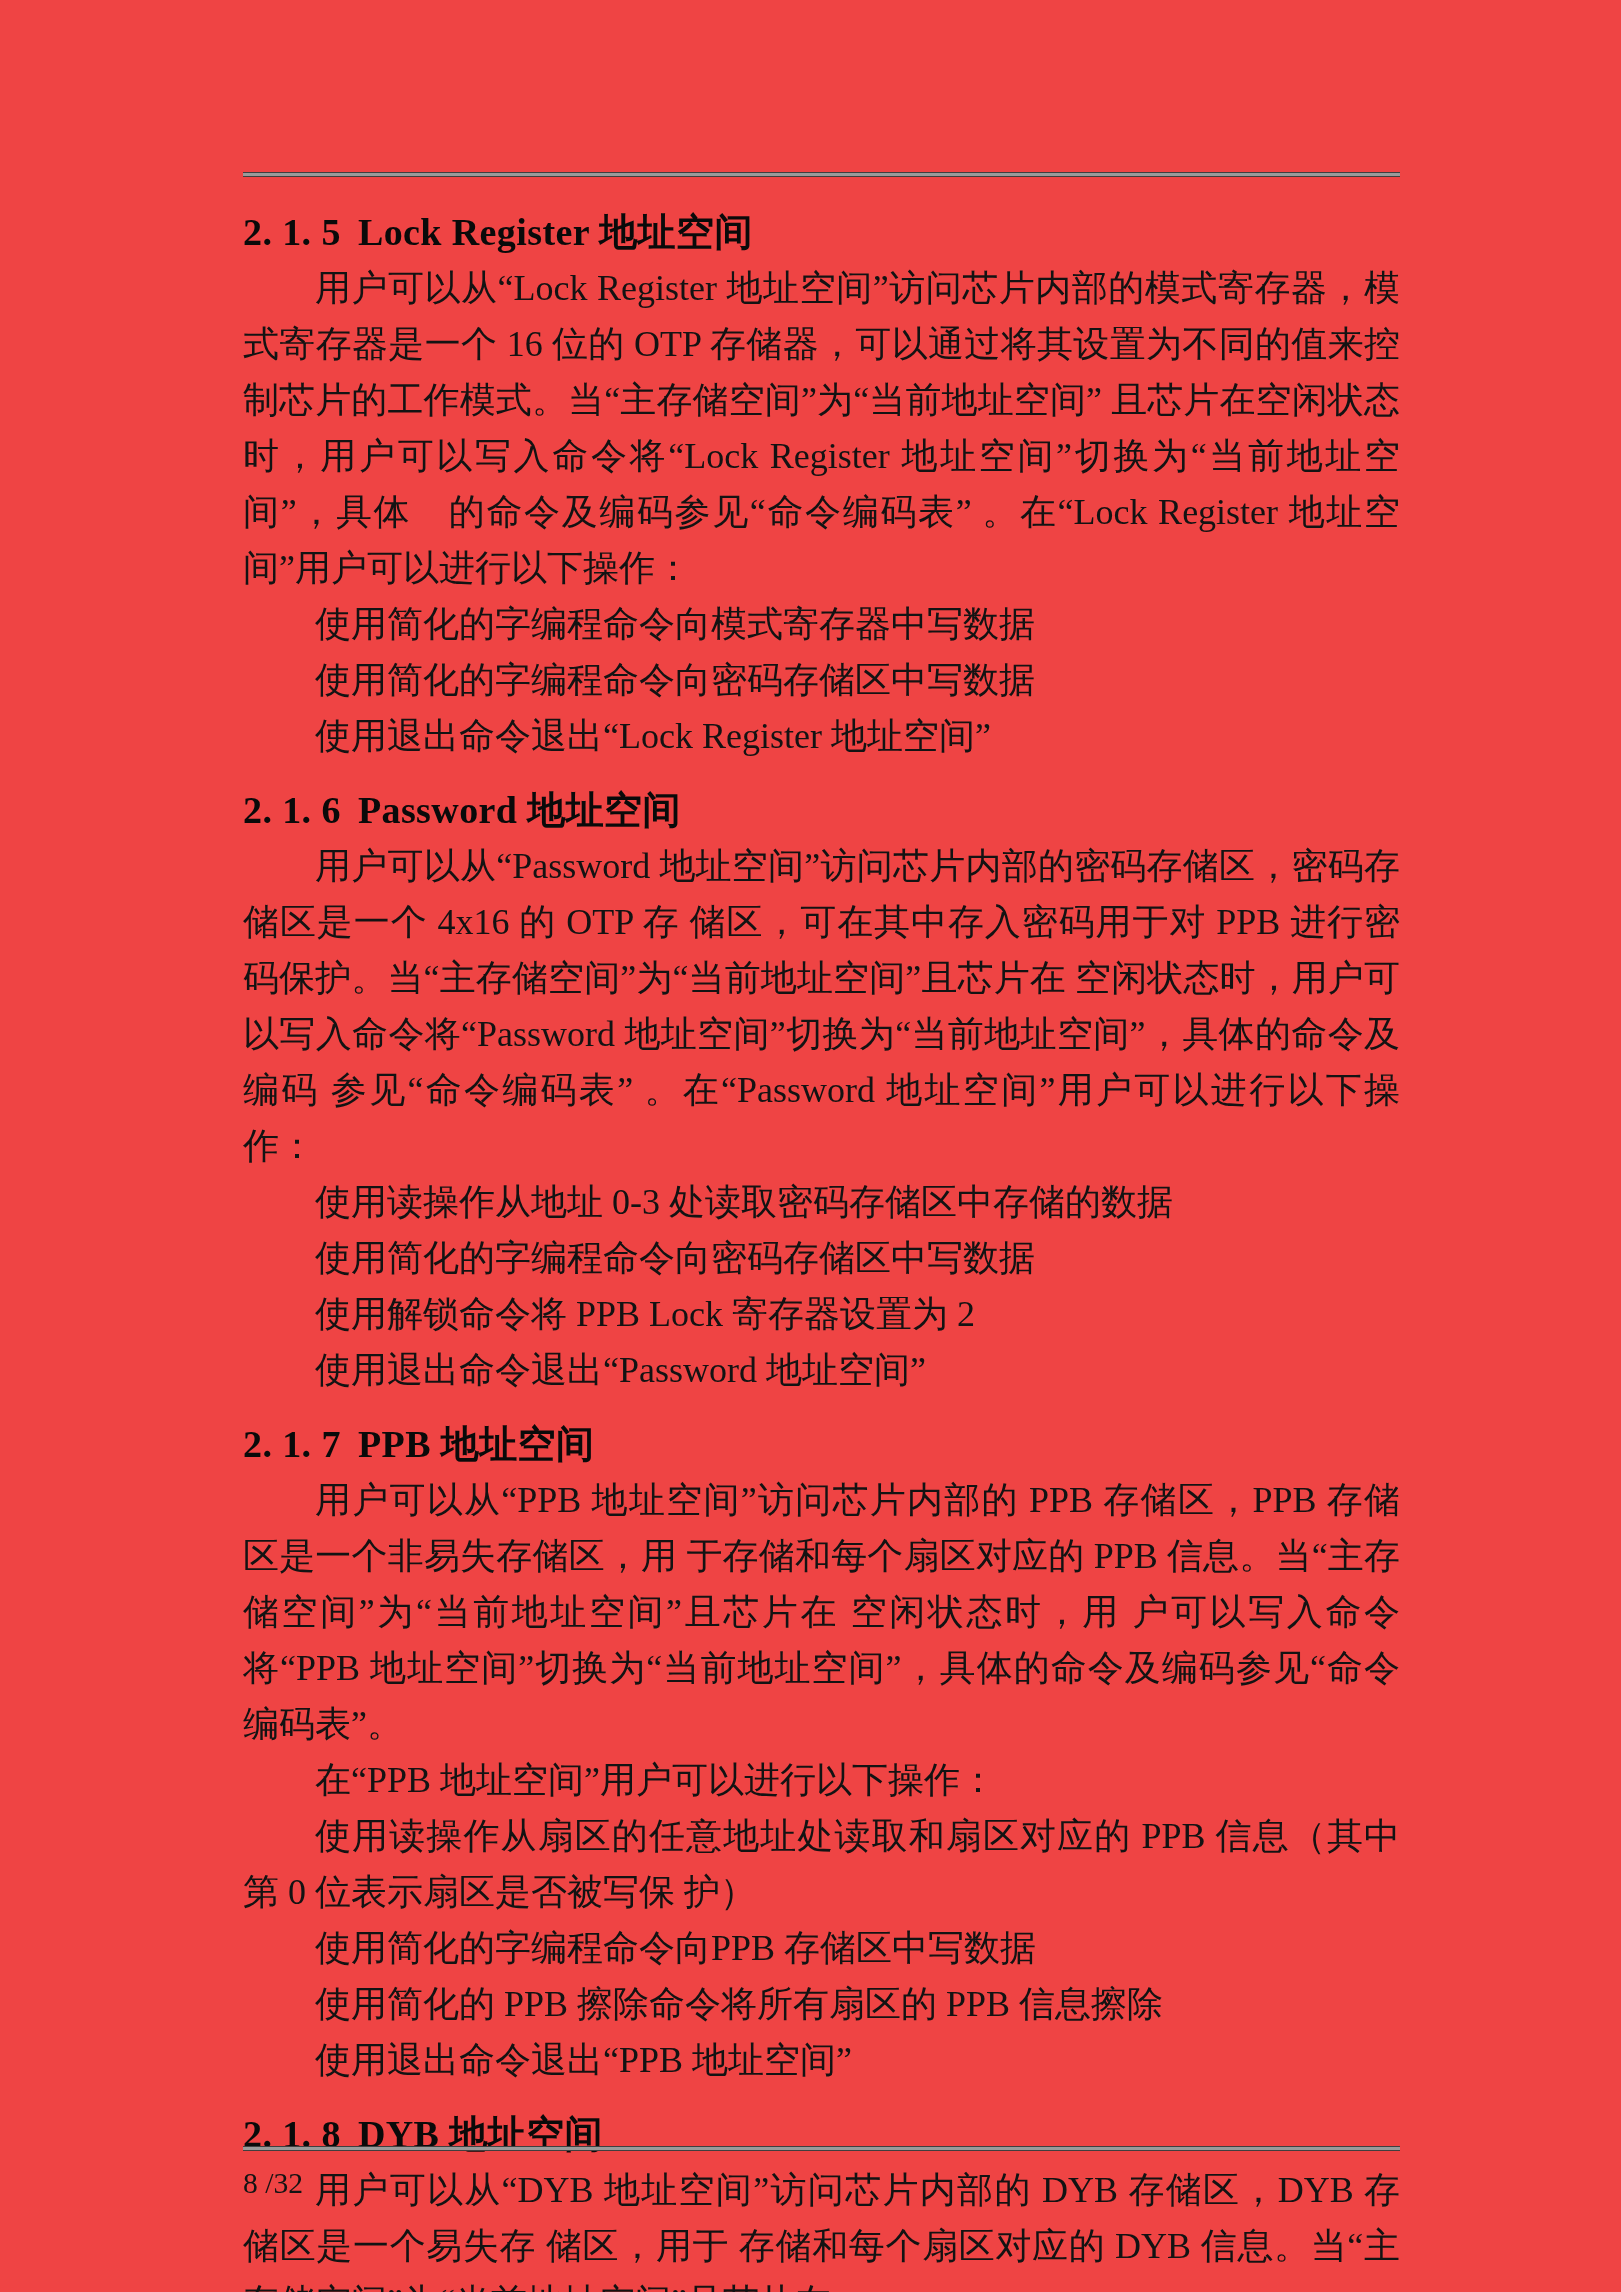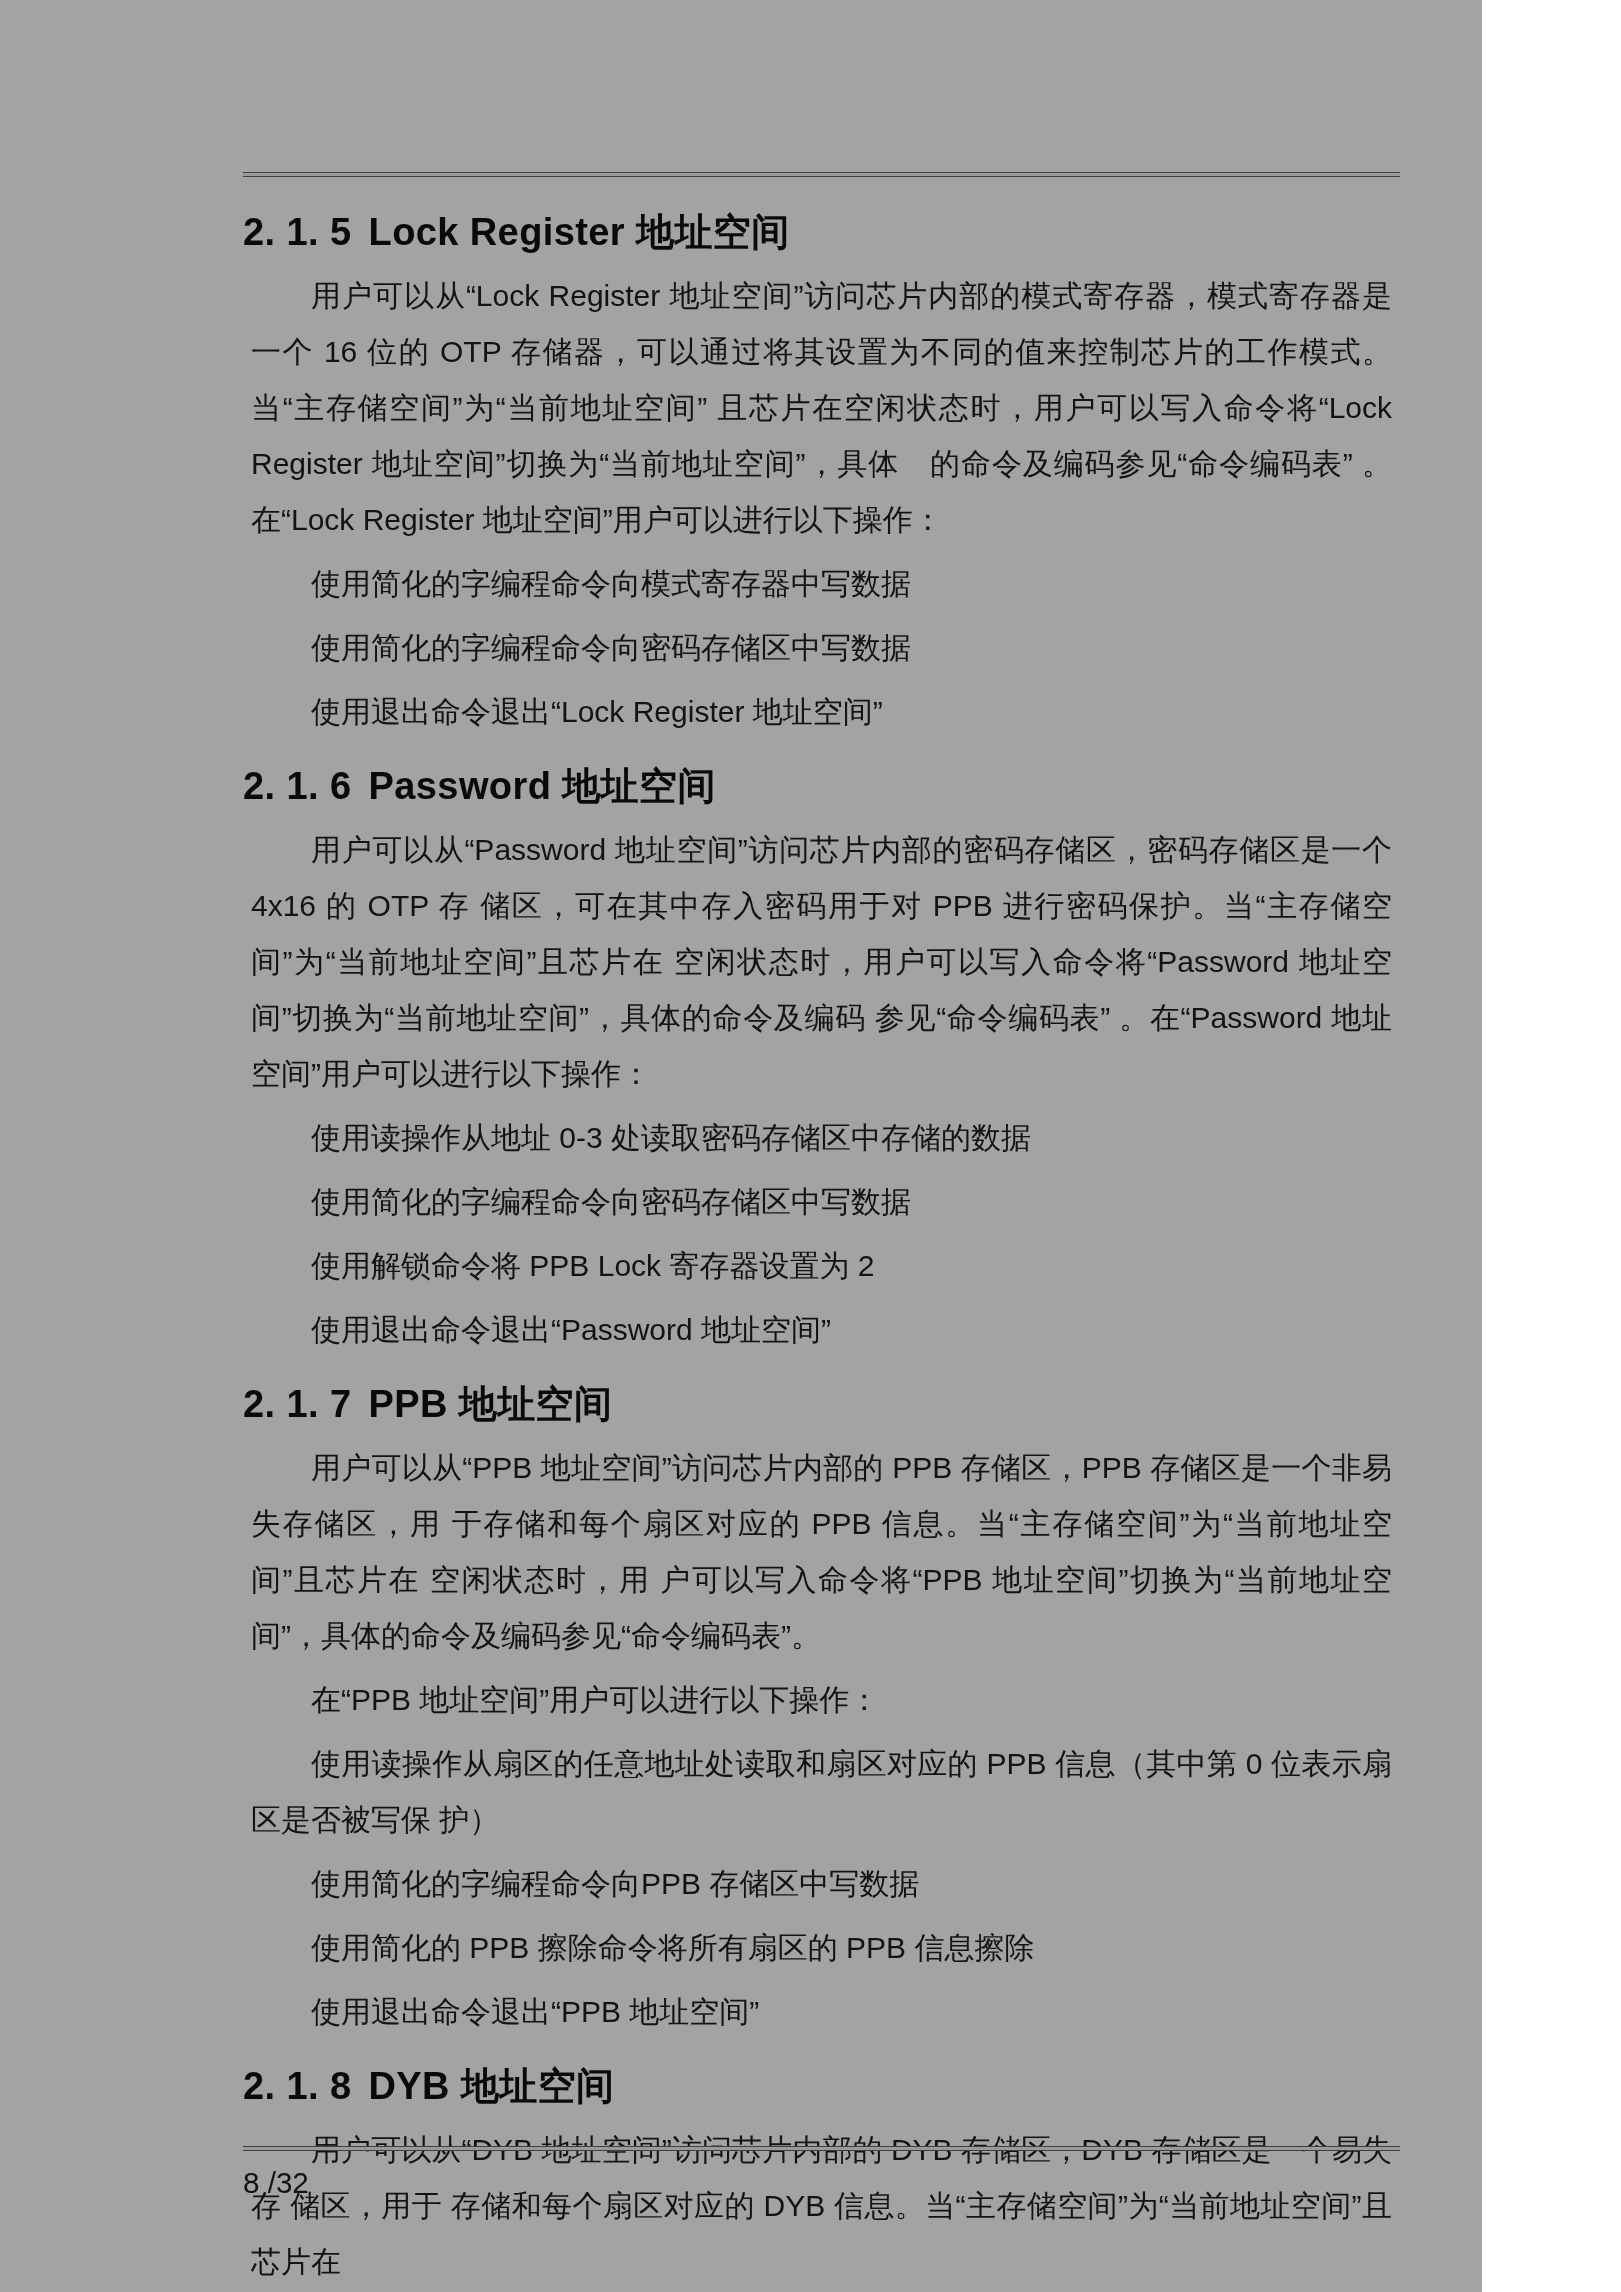--- a/index.html
+++ b/index.html
@@ -2,25 +2,25 @@
 <html style="font-size:14.3px"><head>
 <meta charset="utf-8">
 <style>
   html, body {
     margin: 0;
     padding: 0;
     background: #ffffff;
   }
   .page {
     position: relative;
-    width: 1482px;
+    width: 1621px;
     height: 2293px;
-    background: #a3a3a3;
+    background: #ef4444;
     color: #101010;
-    font-family: Liberation Sans, sans-serif;
+    font-family: Liberation Serif, serif;
     overflow: hidden;
   }
   .doc {
     position: absolute;
     left: 243px;
     top: 0;
     width: 1157px;
   }
   .rule {
     height: 4.5px;
@@ -37,22 +37,22 @@
     color: #0a0a0a;
     letter-spacing: 0.4px;
   }
   h2.section-heading.first {
     margin-top: 27px;
   }
   .section-number {
     margin-right: 0.45em;
   }
   p.body {
-    margin: 8px;
-    font-size: 30px;
+    margin: 0;
+    font-size: 36px;
     line-height: 56px;
     text-align: justify;
     text-indent: 2em;
     color: #131313;
   }
   .footer {
     position: absolute;
     left: 243px;
     width: 1157px;
     top: 2146px;

